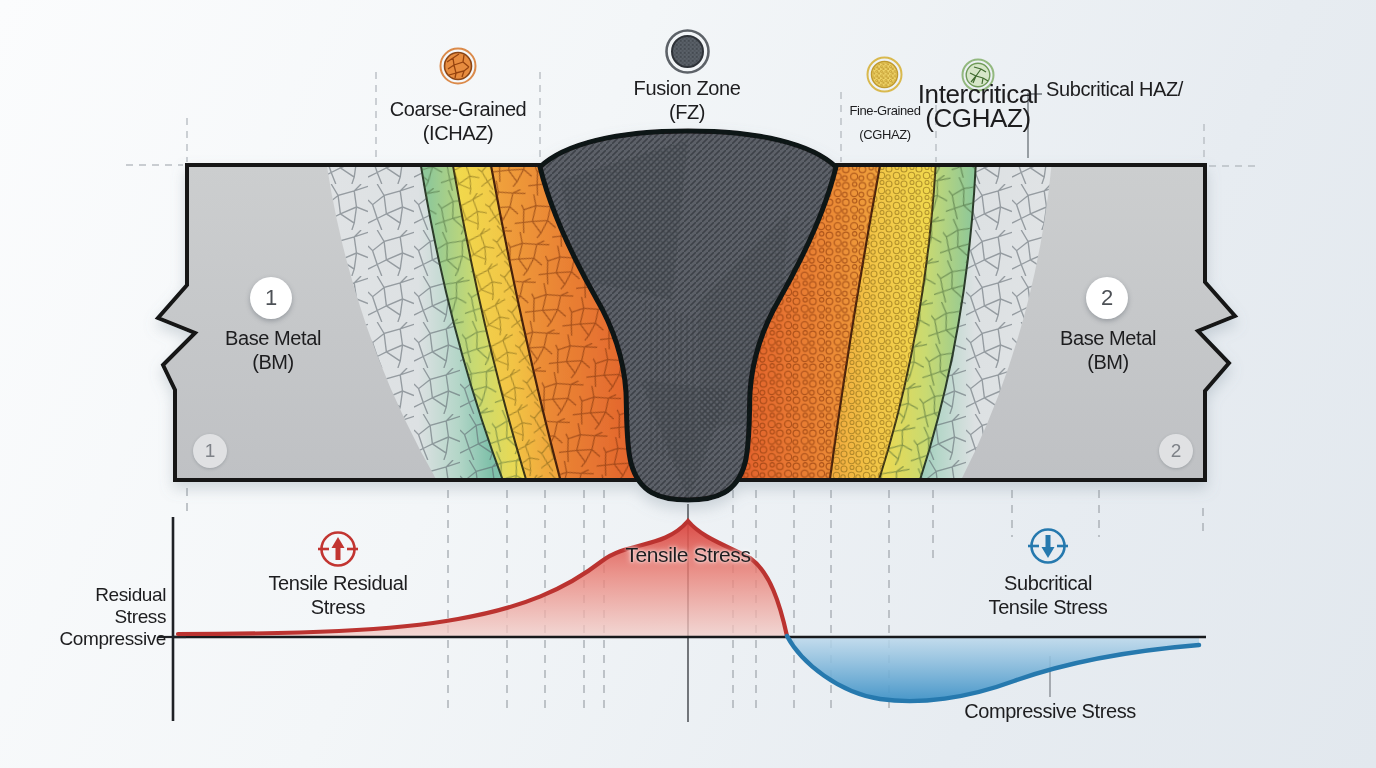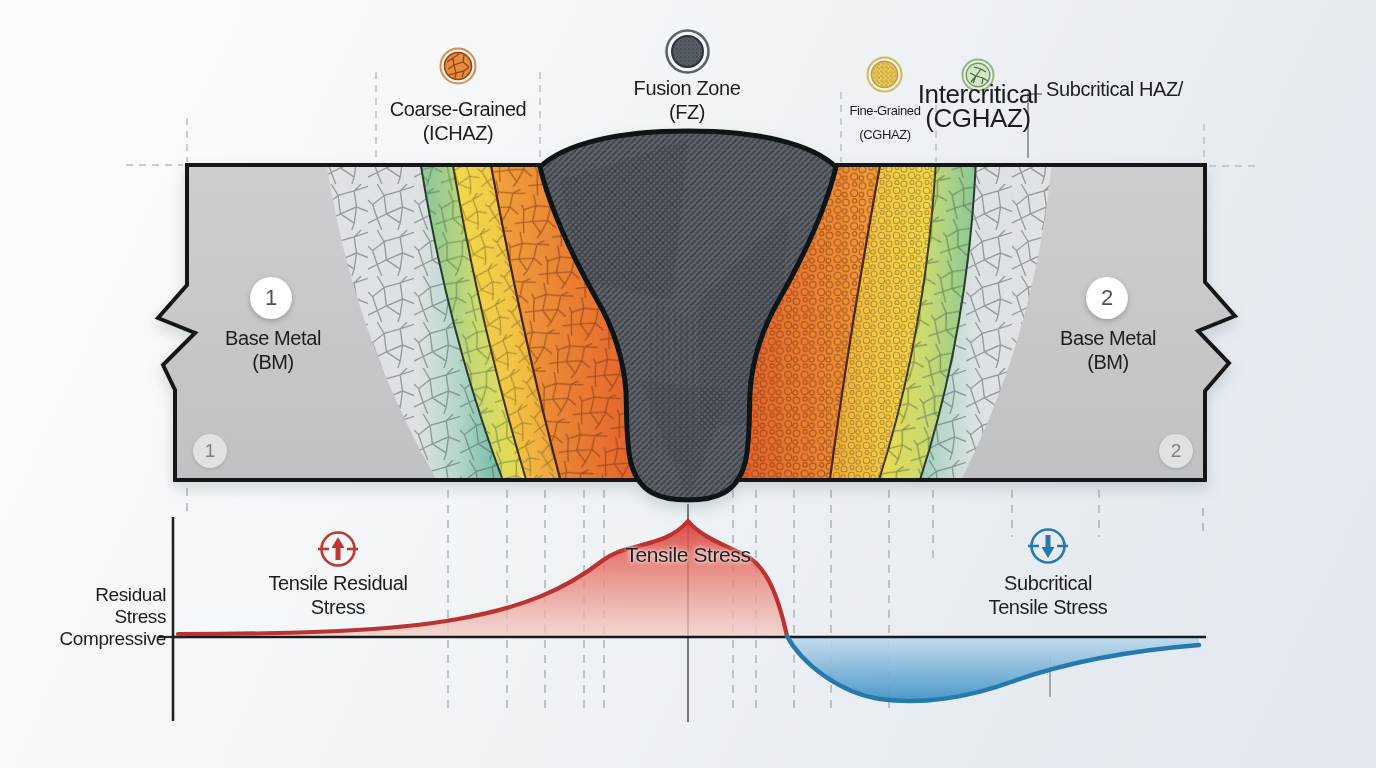--- a/index.html
+++ b/index.html
@@ -338,14 +338,15 @@
   <span class="ln">Stress</span>
 </div>
 
 <div class="label peak-label" style="left:593px;top:543px;width:190px">Tensile Stress</div>
 
 <div class="label" style="left:938px;top:571px;width:220px">
   <span class="ln">Subcritical</span>
   <span class="ln">Tensile Stress</span>
 </div>
 
+<div class="label" style="left:935px;top:699px;width:230px">Compressive Stress</div>
 
 </div>
 
 </body></html>

